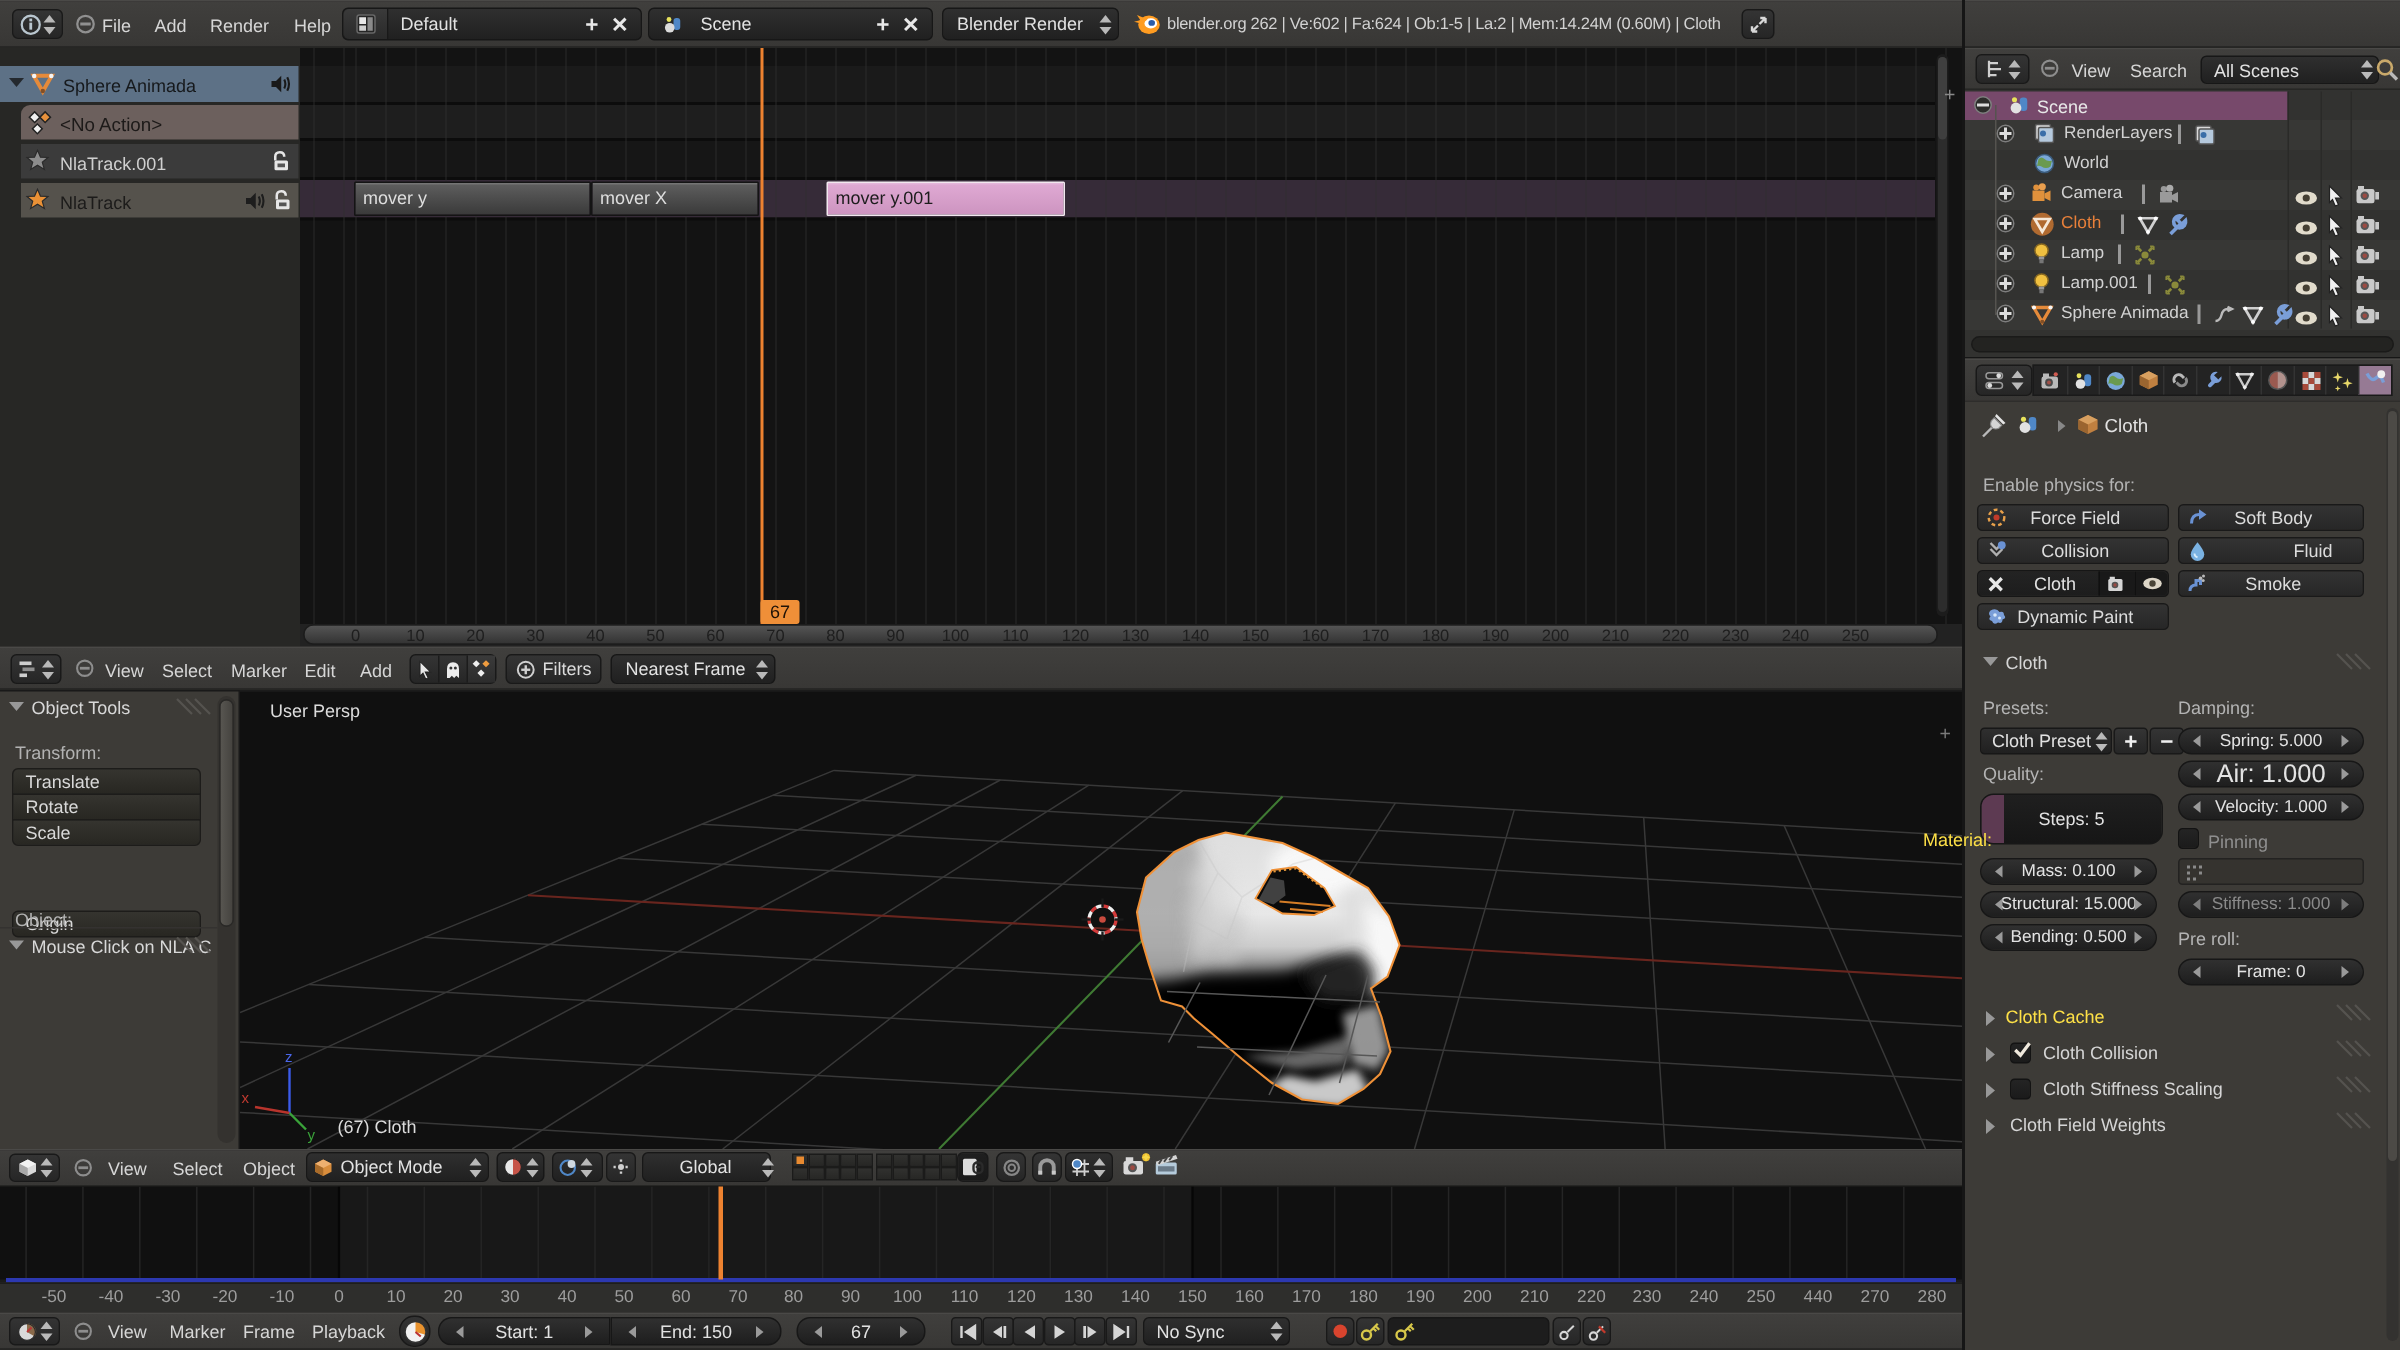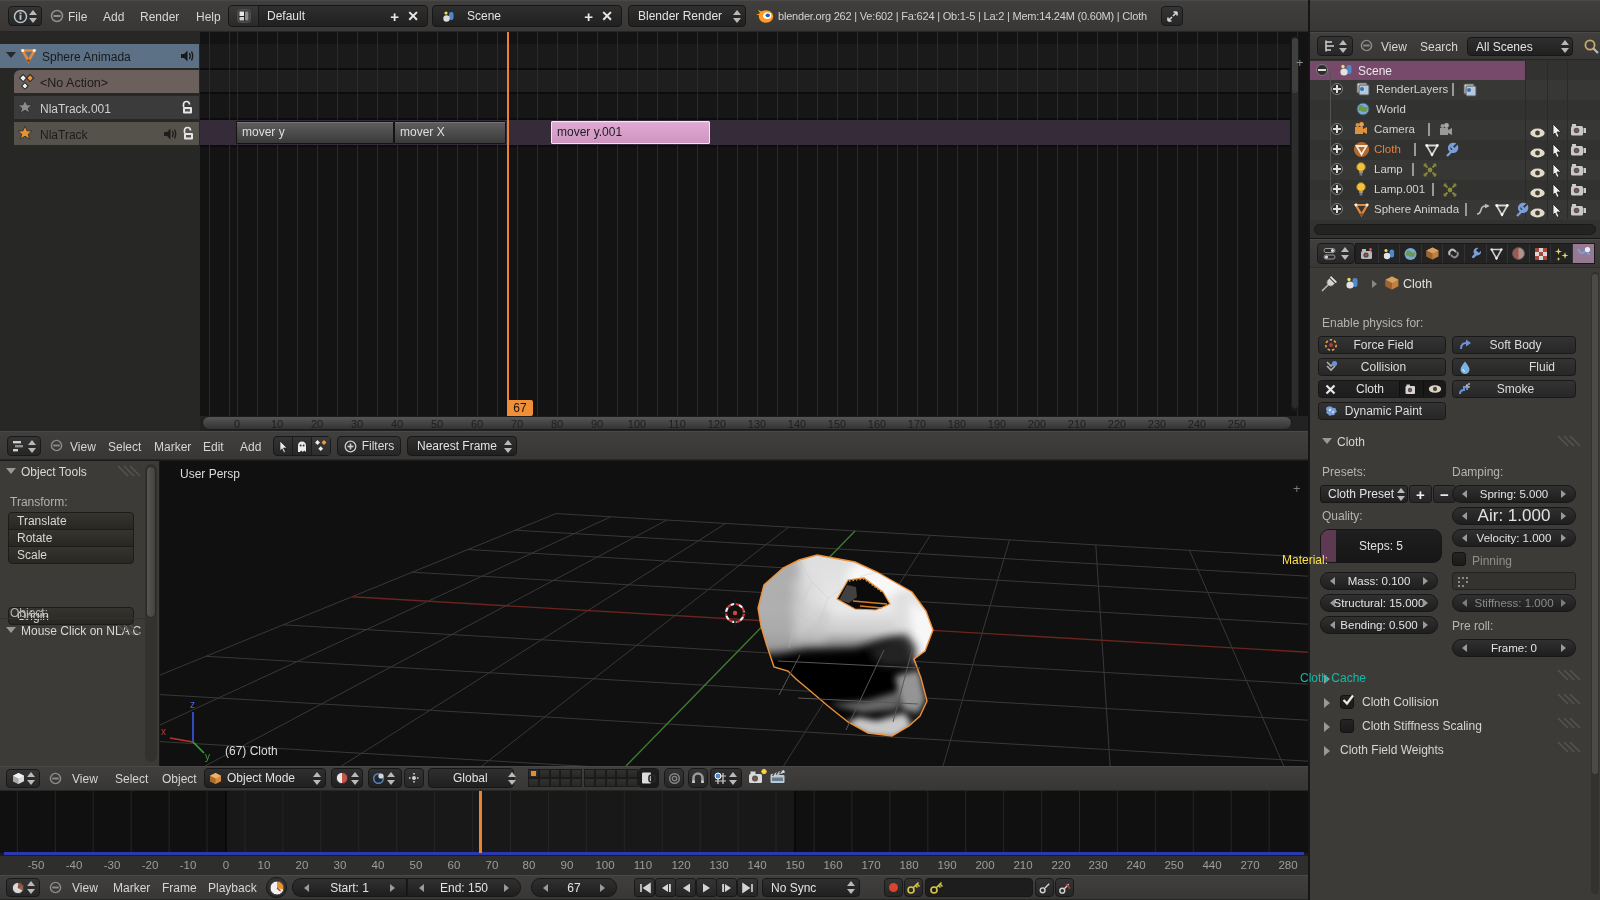--- a/index.html
+++ b/index.html
@@ -635,21 +635,21 @@
       <path d="M3 1.5 L3 12.5 M3 3 L9 3 M3 7 L11 7 M3 11 L8 11" stroke="#cfcfcf" stroke-width="1.5"></path>
     </svg>
     <b class="ud"></b>
   </div>
 <svg class="abs" style="left:1360px;top:39px" width="13" height="13" viewBox="0 0 14 14">
     <circle cx="7" cy="7" r="5.5" fill="none" stroke="#8d8d8d" stroke-width="1.5"></circle>
     <rect x="3.5" y="6" width="7" height="2" fill="#8d8d8d"></rect>
   </svg>
 <div class="tx" style="left:1381px;top:41px">View</div>
 <div class="tx" style="left:1420px;top:41px">Search</div>
-<div class="drop" style="left:1467px;top:37px;width:106px;height:19px;padding-left:8px;justify-content:space-between">
+<div class="drop" style="left:1467px;top:37px;width:119px;height:19px;padding-left:8px;justify-content:space-between">
     <span>All Scenes</span>
     <b class="ud" style="margin-right:3px"></b>
   </div>
 <svg class="abs" style="left:1582px;top:37px" width="18" height="19" viewBox="0 0 18 19">
     <circle cx="8" cy="8" r="4.6" fill="none" stroke="#c9a96a" stroke-width="1.8"></circle>
     <line x1="11.5" y1="11.5" x2="16" y2="16" stroke="#b9b9b9" stroke-width="2.2"></line>
   </svg>
 <div class="abs" style="left:1310px;top:80px;width:290px;height:20px;background:#373735"></div>
 <div class="abs" style="left:1310px;top:100px;width:290px;height:20px;background:#323230"></div>
 <div class="abs" style="left:1310px;top:120px;width:290px;height:20px;background:#373735"></div>
@@ -1094,21 +1094,21 @@
         <rect x="9" y="5" width="2" height="2"></rect>
         <rect x="1" y="9" width="2" height="2"></rect>
         <rect x="5" y="9" width="2" height="2"></rect>
       </g>
     </svg>
   </div>
 <div class="pill" style="left:1452px;top:594px;width:124px;height:18px;color:#8a8a8a;font-size:11.5px"><b class="lt" style="position:absolute;left:5px;opacity:0.75;"></b>Stiffness: 1.000<b class="rt" style="position:absolute;right:5px;opacity:0.75;"></b></div>
 <div class="tx" style="left:1452px;top:620px;color:#b4b4b4">Pre roll:</div>
 <div class="pill" style="left:1452px;top:639px;width:124px;height:18px;color:#e3e3e3;font-size:11.5px"><b class="lt" style="position:absolute;left:5px;"></b>Frame: 0<b class="rt" style="position:absolute;right:5px;"></b></div>
 <div class="abs" style="left:1324px;top:674px;width:0;height:0;border:5px solid transparent;border-left:6px solid #989898"></div>
-<div class="tx" style="left:1300px;top:672px;color:#14b8a6">Cloth Cache</div>
+<div class="tx" style="left:1337px;top:672px;color:#fde047">Cloth Cache</div>
 <svg class="abs" style="left:1556px;top:668px" width="26" height="16" viewBox="0 0 26 16">
     <path d="M2 2 L12 12 M8 2 L18 12 M14 2 L24 12" stroke="#55534f" stroke-width="1.5"></path>
   </svg>
 <div class="abs" style="left:1324px;top:698px;width:0;height:0;border:5px solid transparent;border-left:6px solid #989898"></div>
 <div class="chk" style="left:1340px;top:695px"></div>
 <svg class="abs" style="left:1341px;top:693px" width="14" height="14" viewBox="0 0 14 14">
     <path d="M2.5 7 L6 10.5 L12 2.5" stroke="#efe8dc" stroke-width="2.2" fill="none"></path>
   </svg>
 <div class="tx" style="left:1362px;top:696px;color:#d5d5d5">Cloth Collision</div>
 <svg class="abs" style="left:1556px;top:692px" width="26" height="16" viewBox="0 0 26 16">

